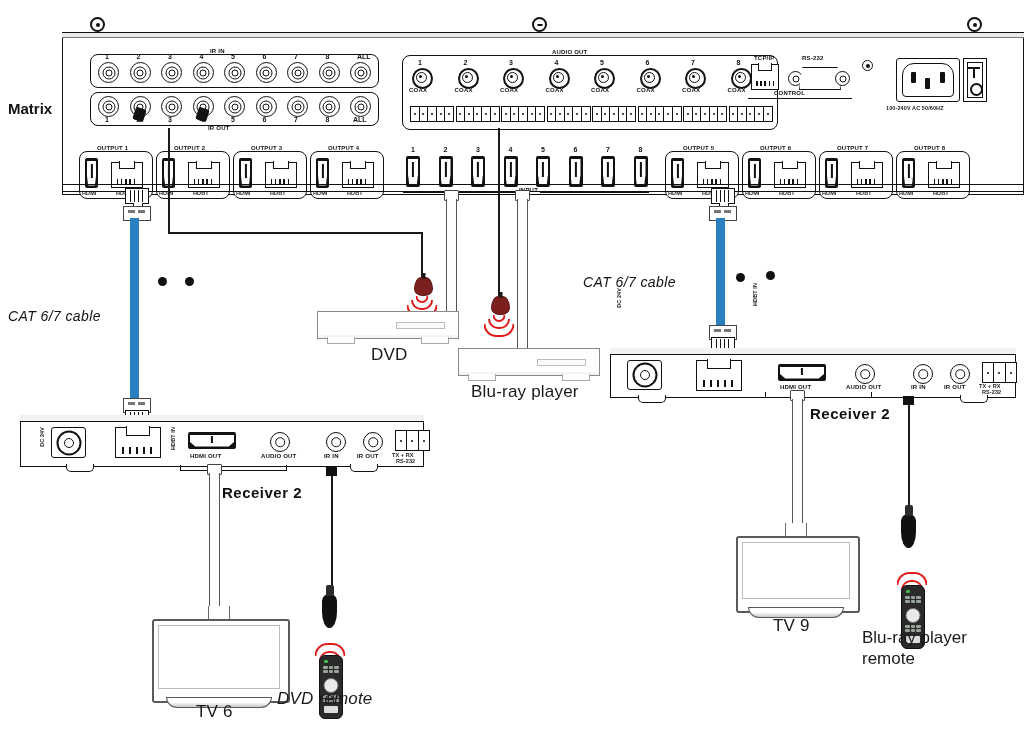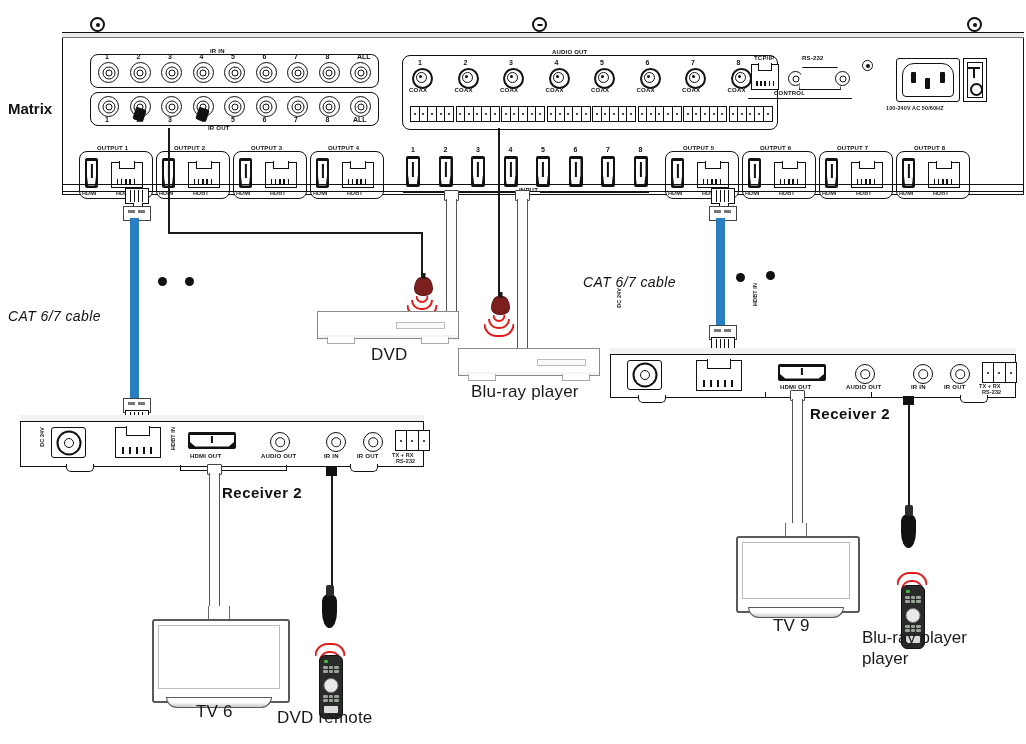--- a/index.html
+++ b/index.html
@@ -772,21 +772,21 @@
     <div class="kg" style="top:39px;">
         <b></b>
         <b></b>
         <b></b>
         <b></b>
         <b></b>
         <b></b>
       </div>
     <div class="blk" style="top:50px;"></div>
   </div>
-  <div class="lbl lbl-device" style="left:277px;top:708px;">DVD remote</div>
+  <div class="lbl lbl-device" style="left:277px;top:689px;font-style:italic;">DVD remote</div>
 
   <div class="tv" style="left:736px;top:536px;width:120px;height:73px;">
     <div class="neck" style="top:-13px;"></div>
     <div class="bez"></div>
     <div class="scr"></div>
     <div class="base" style="bottom:-9px;width:94px;"></div>
   </div>
   <div class="lbl lbl-device" style="left:773px;top:616px;">TV  9</div>
 
   <div class="waves up" style="left:895px;top:572px;">
@@ -809,15 +809,15 @@
         <b></b>
         <b></b>
         <b></b>
         <b></b>
         <b></b>
         <b></b>
       </div>
     <div class="blk" style="top:50px;"></div>
   </div>
   <div class="lbl lbl-device2" style="left:862px;top:627px;">Blu-ray player</div>
-  <div class="lbl lbl-device2" style="left:862px;top:648px;">player</div>
+  <div class="lbl lbl-device2" style="left:862px;top:648px;">remote</div>
 
 </div>
 
 </body></html>

